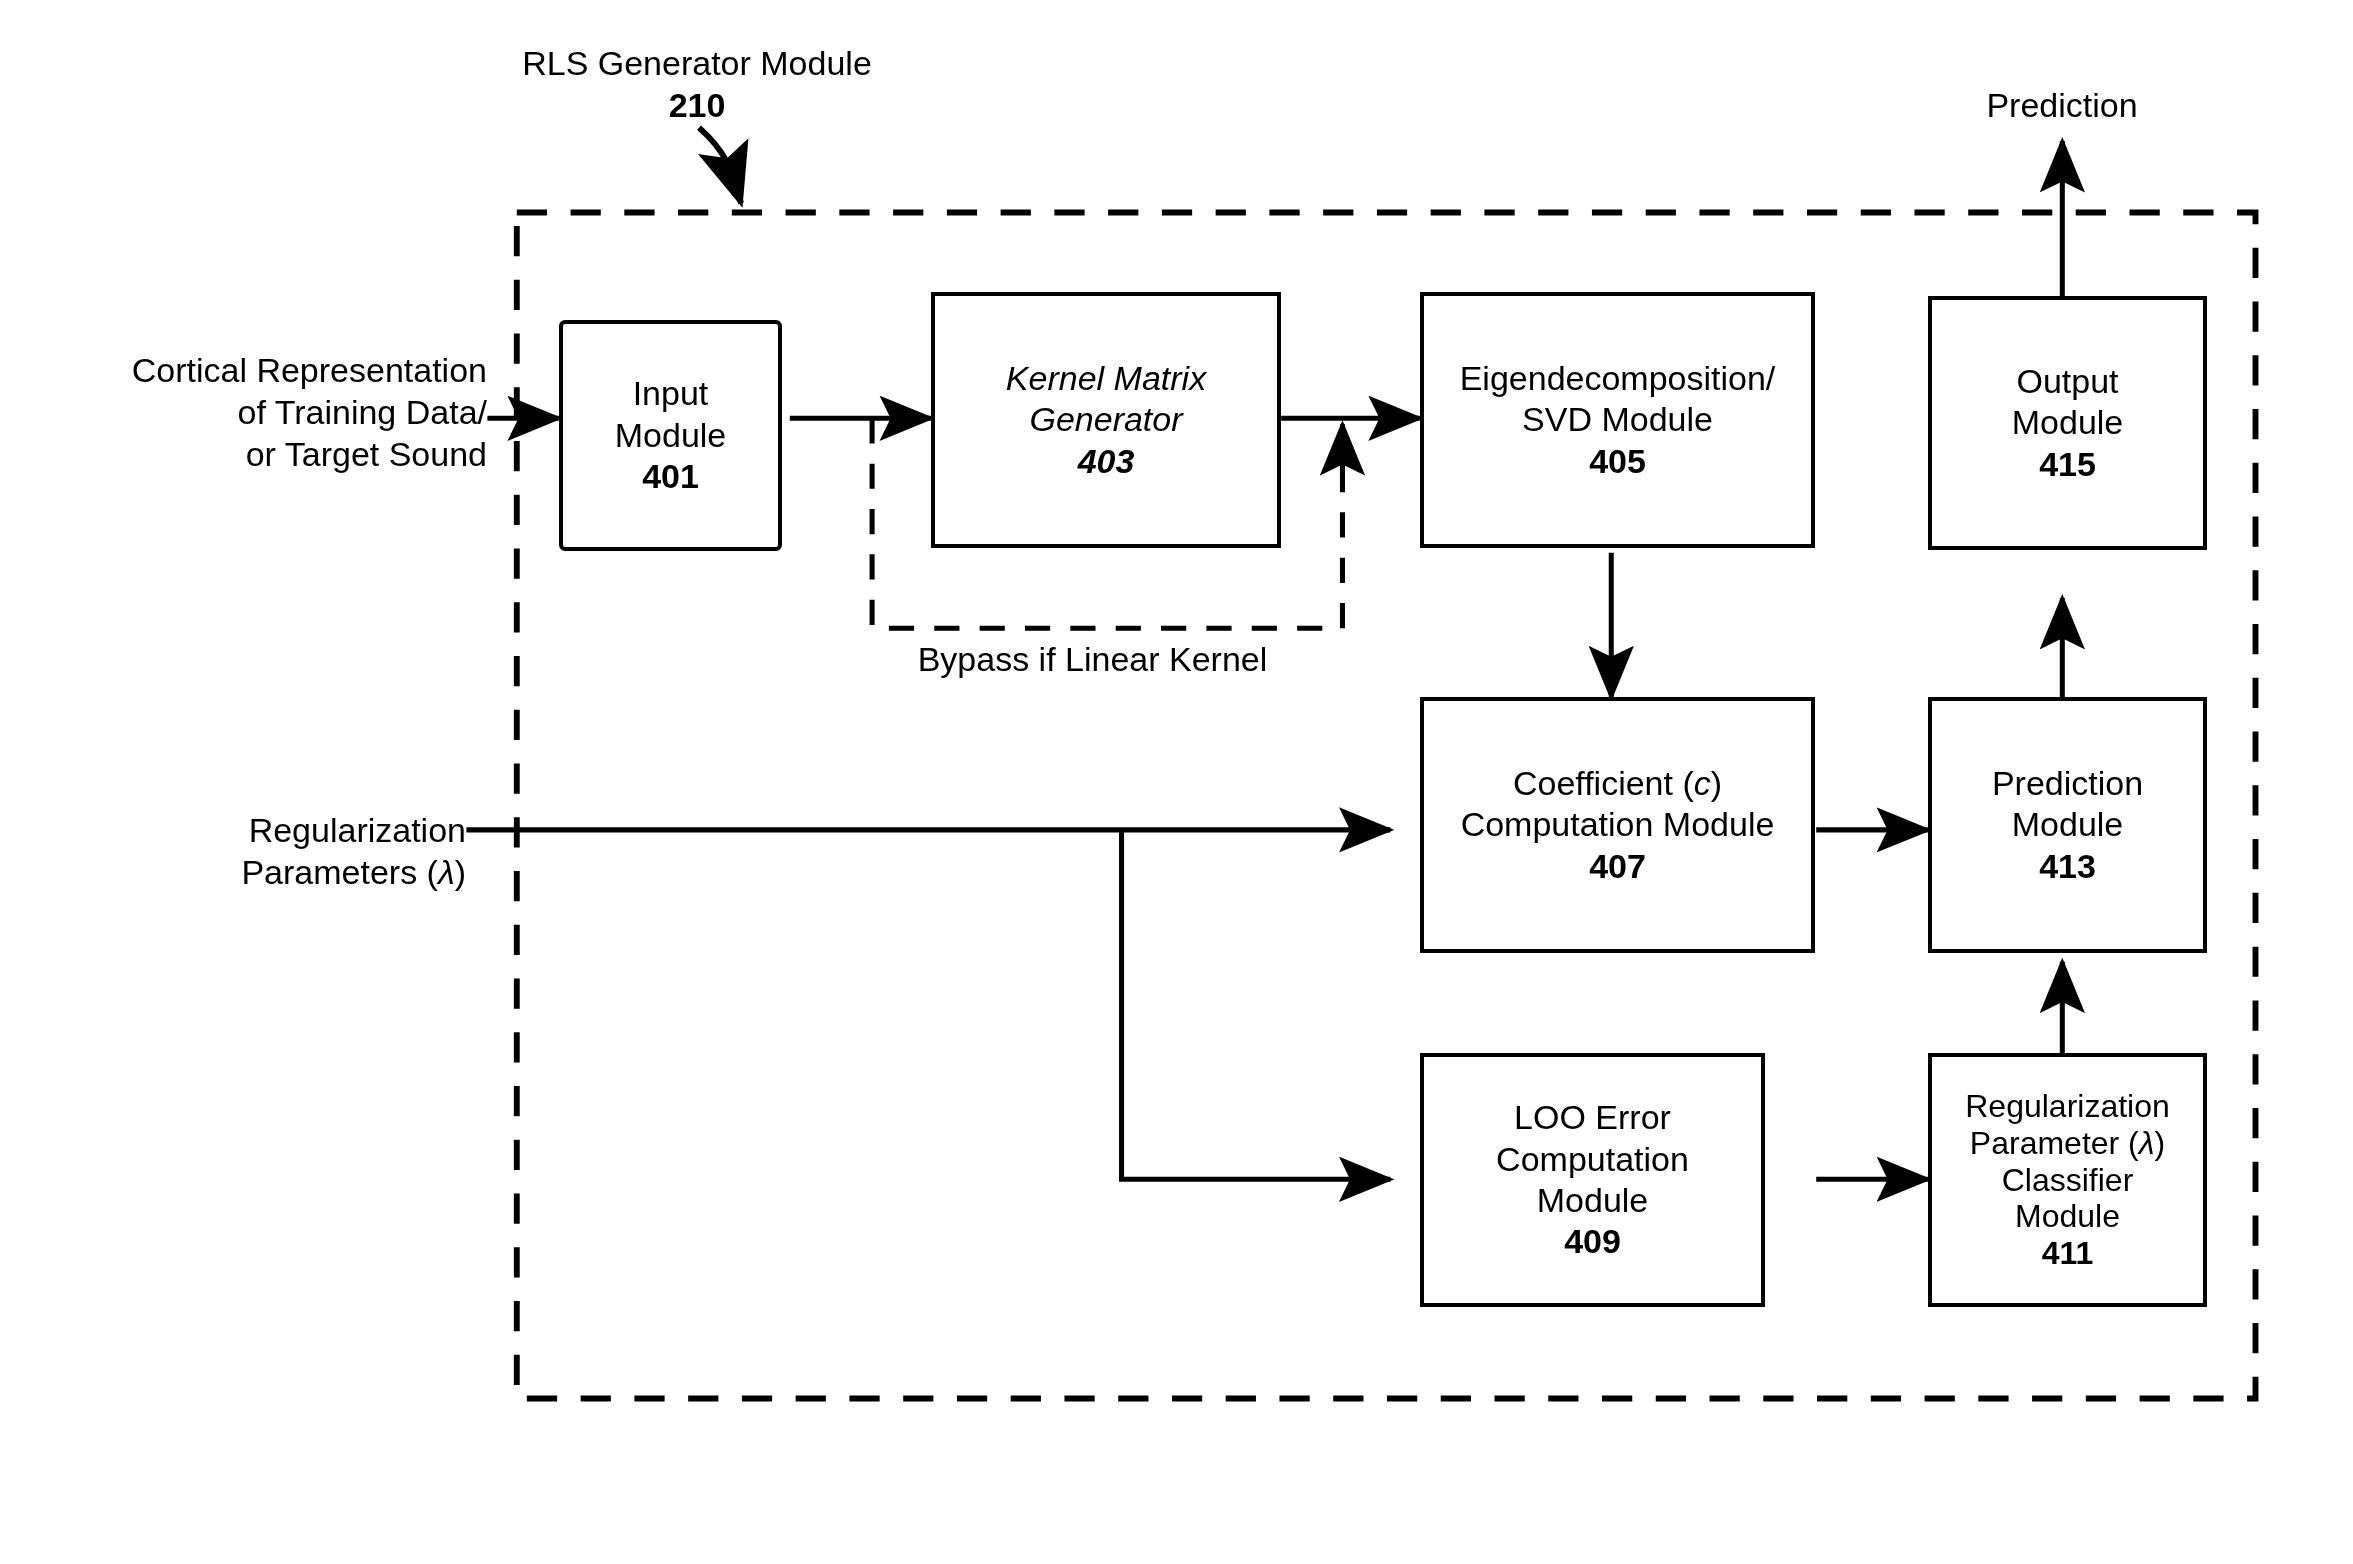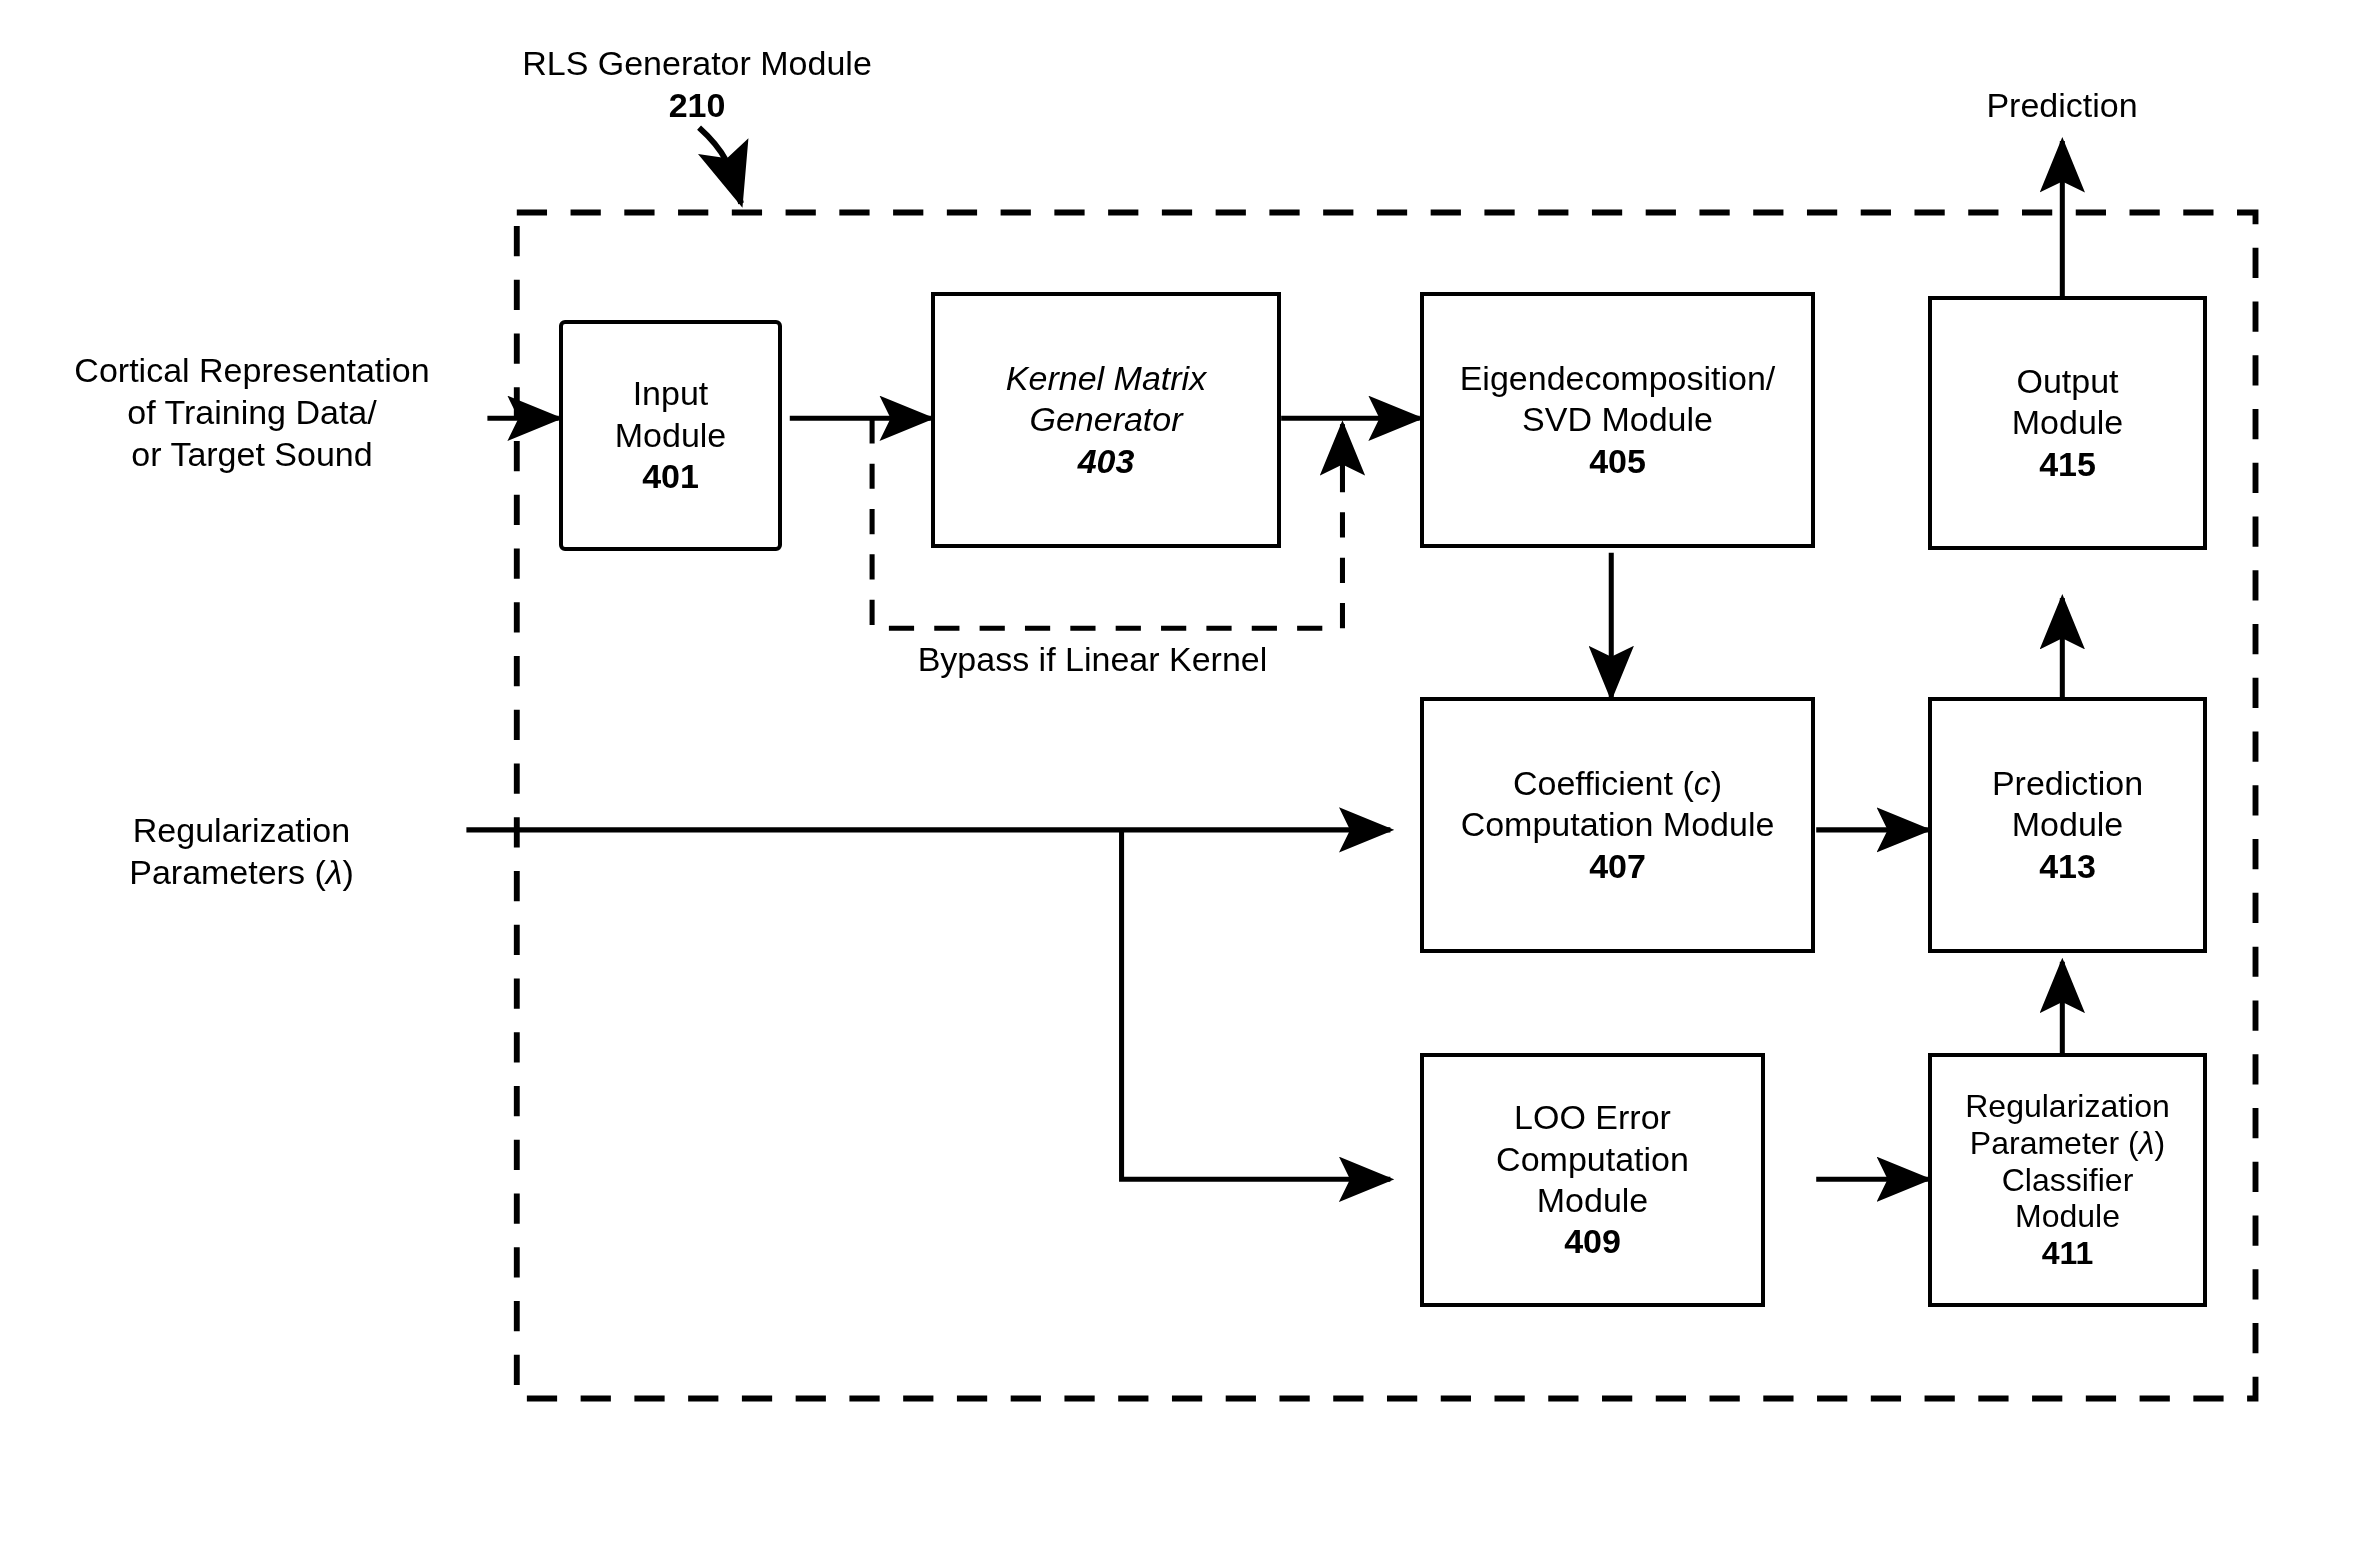--- a/index.html
+++ b/index.html
@@ -33,21 +33,21 @@
   .ital{font-style:italic;}
 
   .lbl{
     position:absolute;
     font-size:34px;
     line-height:1.24;
     text-align:center;
     white-space:nowrap;
     z-index:4;
   }
-  .lbl.right{text-align:center;}
+  .lbl.right{text-align:right;}
   .lbl b{font-weight:bold;}
 </style>
 </head>
 <body>
 
 <div id="stage">
 
   <svg id="wires" viewBox="0 0 2802 1862">
     <defs>
       <marker id="ah" markerWidth="11" markerHeight="9" refX="10.2" refY="4.5" orient="auto" markerUnits="strokeWidth">

